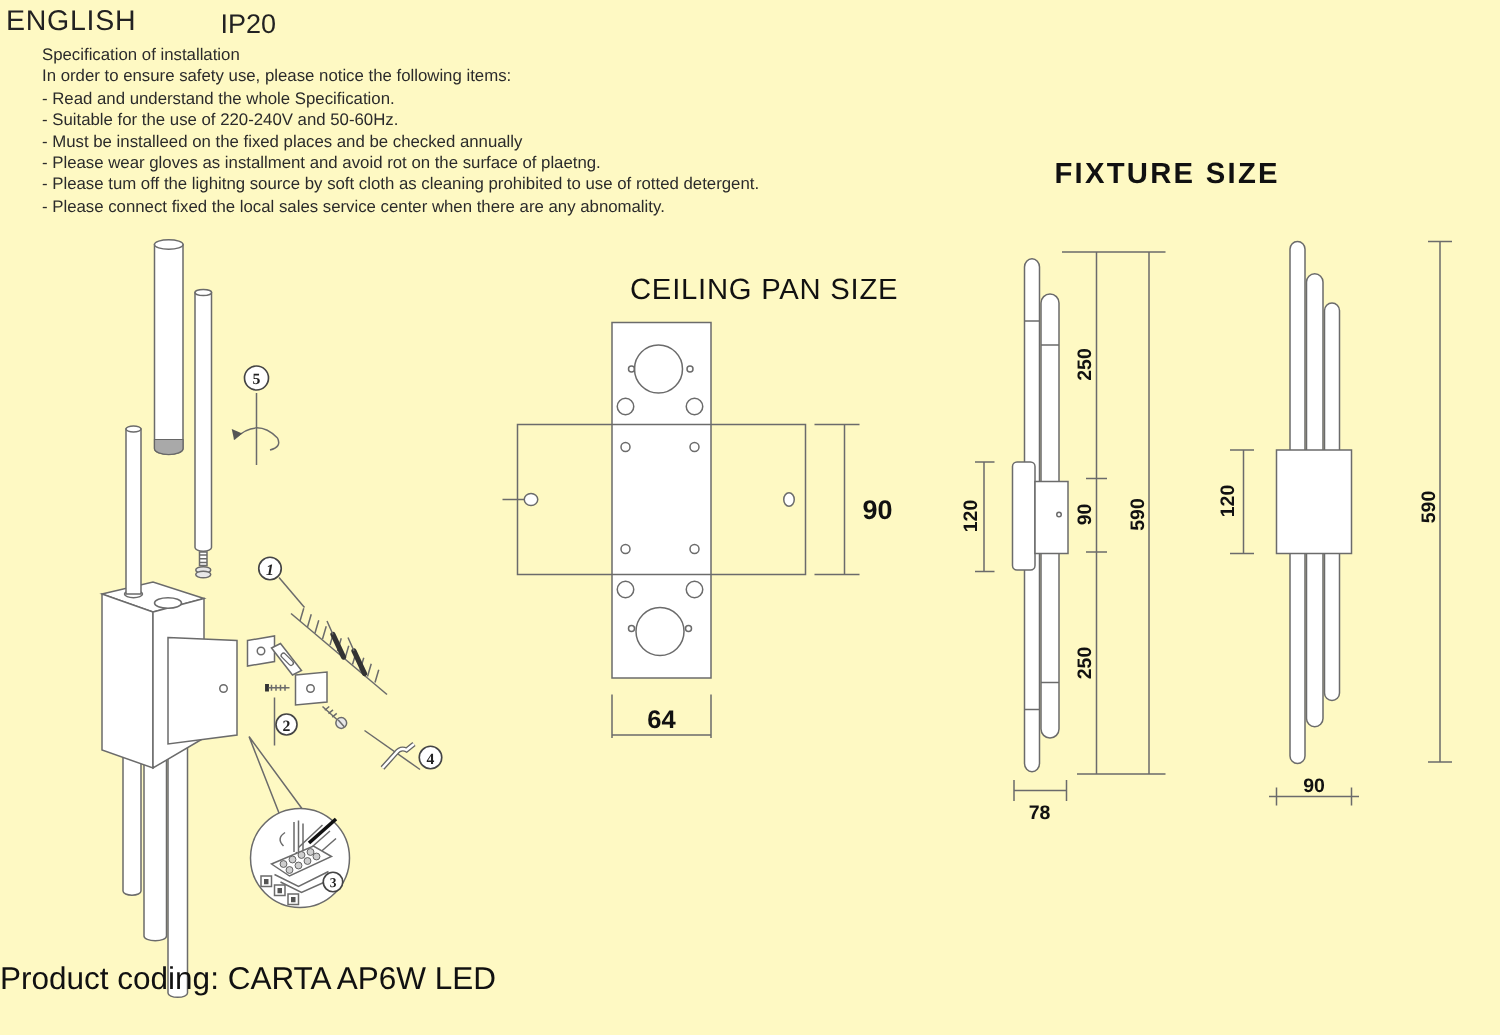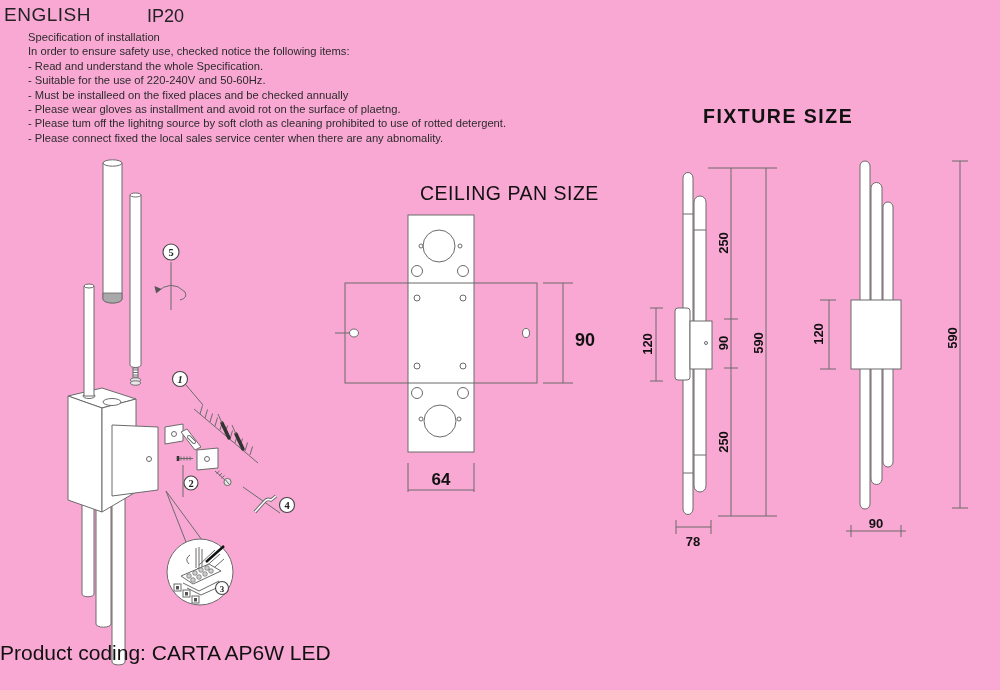--- a/index.html
+++ b/index.html
@@ -1,16 +1,16 @@
 <!DOCTYPE html>
 <html><head>
 <meta charset="utf-8">
 <style>
   html,body{margin:0;padding:0;background:#fff;}
-  .canvas{position:relative;width:1000px;height:690px;background:#f9a8d4;overflow:hidden;
+  .canvas{position:relative;width:1000px;height:690px;background:#fef9c3;overflow:hidden;
           font-family:"Liberation Sans",sans-serif;color:#1a1a1a;}
   .abs{position:absolute;}
   .h-lang{left:4px;top:4px;font-size:19px;letter-spacing:.5px;color:#222;}
   .h-ip{left:147px;top:6px;font-size:18px;color:#222;}
   .spec{left:4px;top:30px;font-size:11.2px;line-height:14.4px;color:#2b2b2b;white-space:nowrap;margin-left:24px;}
   .t-ceiling{left:420px;top:182px;font-size:19.5px;letter-spacing:.5px;color:#111;}
   .t-fixture{left:703px;top:105px;font-size:19.5px;font-weight:600;letter-spacing:1.5px;color:#111;}
   .p-code{left:0;top:641px;width:1000px;text-align:left;font-size:21px;color:#111;}
   svg{position:absolute;overflow:visible;}
   .ln{stroke:#6b6b6b;stroke-width:1;fill:none;}
@@ -25,21 +25,21 @@
 </head>
 <body>
 
 <div class="canvas">
 
   <div class="abs h-lang">ENGLISH</div>
   <div class="abs h-ip">IP20</div>
 
   <div class="abs spec">
     <div>Specification of installation</div>
-    <div>In order to ensure safety use, checked notice the following items:</div>
+    <div>In order to ensure safety use, please notice the following items:</div>
     <div>- Read and understand the whole Specification.</div>
     <div>- Suitable for the use of 220-240V and 50-60Hz.</div>
     <div>- Must be installeed on the fixed places and be checked annually</div>
     <div>- Please wear gloves as installment and avoid rot on the surface of plaetng.</div>
     <div>- Please tum off the lighitng source by soft cloth as cleaning prohibited to use of rotted detergent.</div>
     <div>- Please connect fixed the local sales service center when there are any abnomality.</div>
   </div>
 
   <svg class="abs" style="left:50px;top:150px" width="270" height="520" viewBox="0 0 270 520">
 

